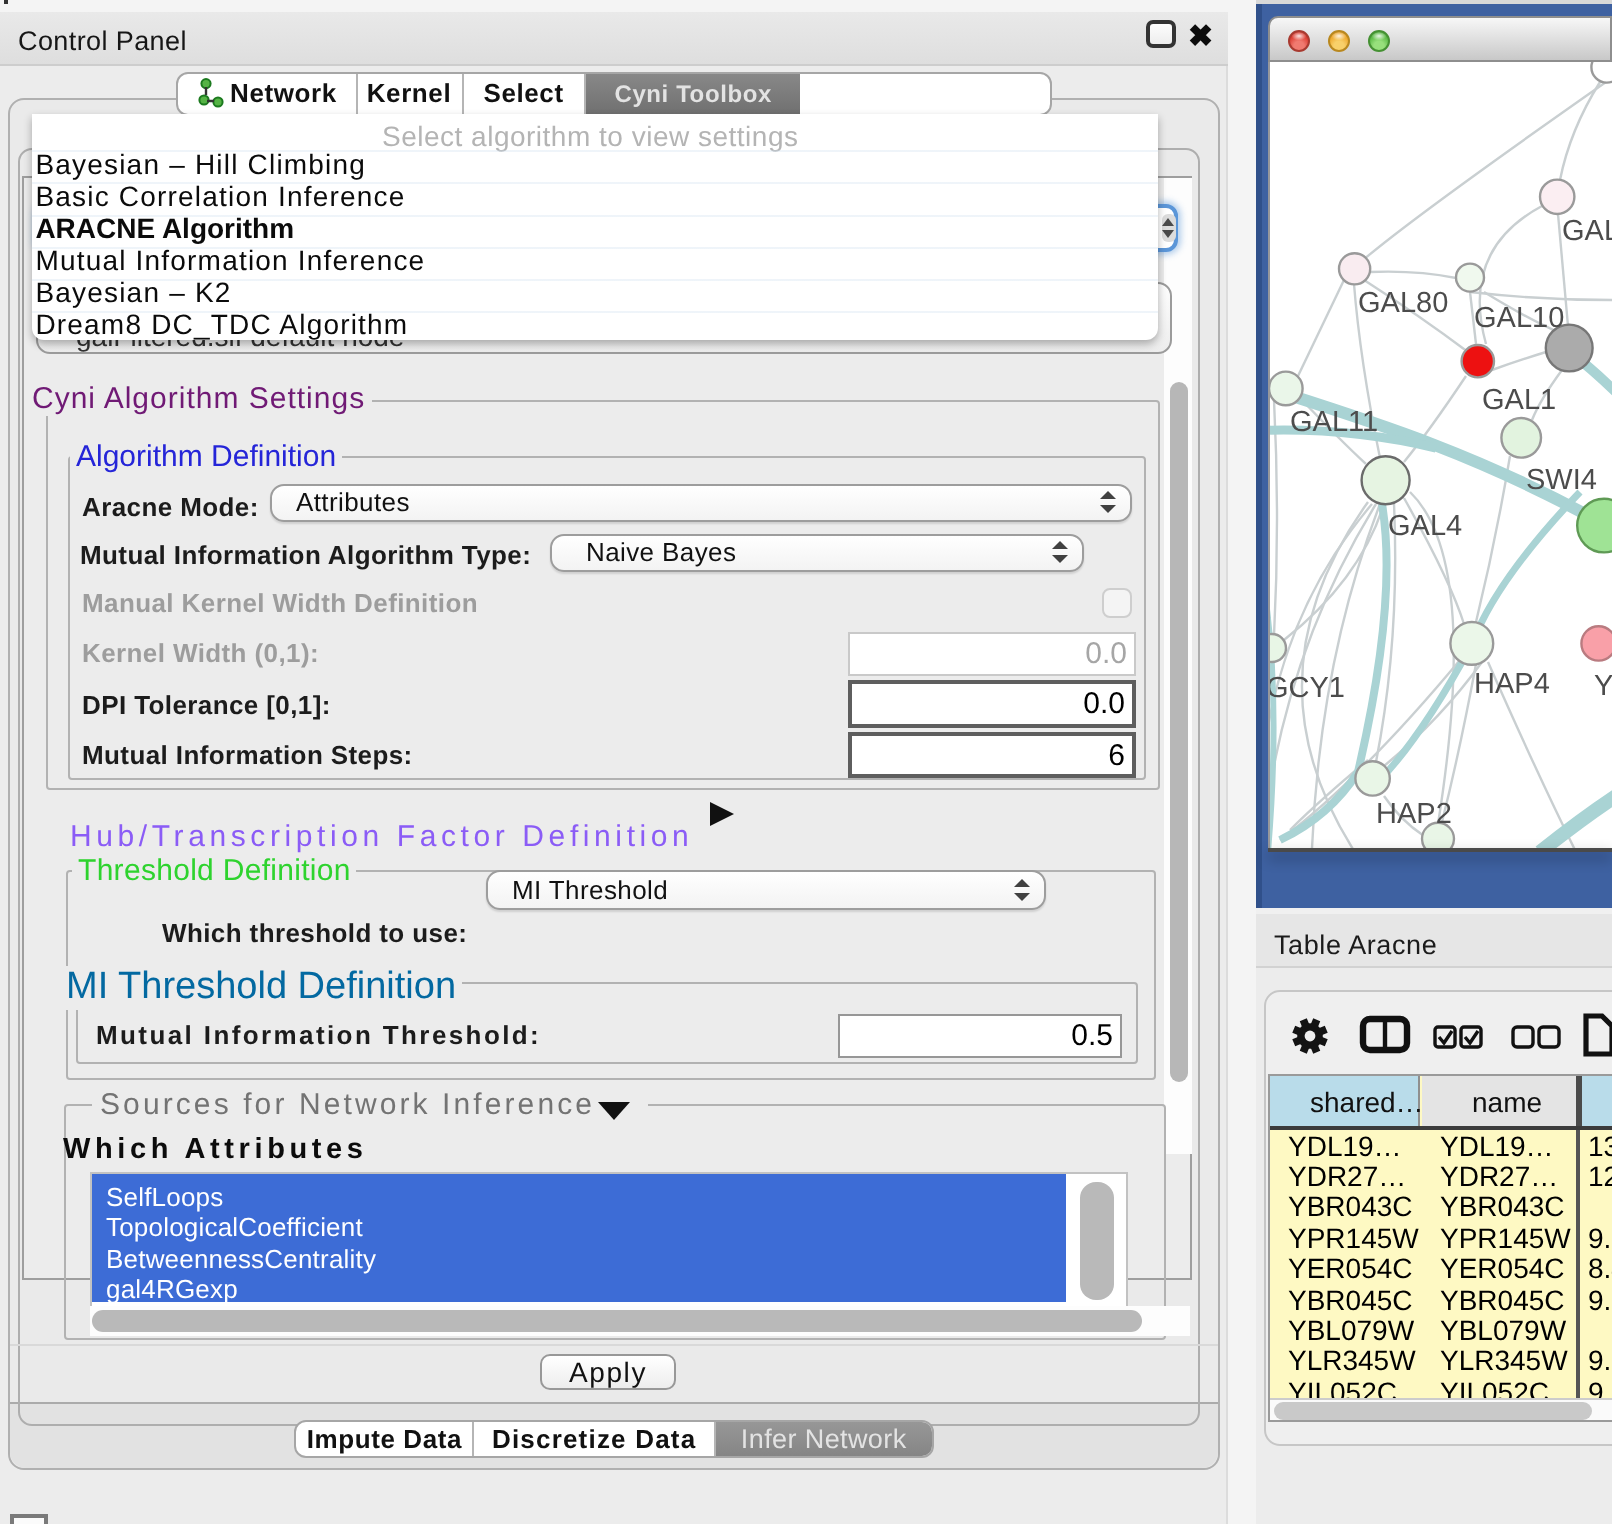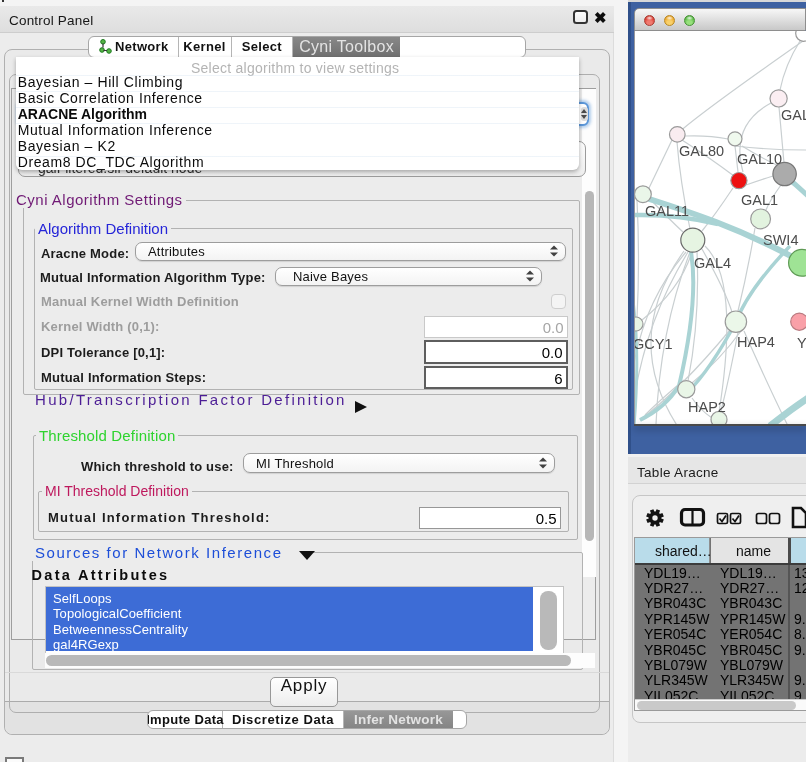--- a/index.html
+++ b/index.html
@@ -13,21 +13,21 @@
 .spin{position:absolute;right:7px;top:50%;width:8px;height:11px;transform:translateY(-50%)}
 .spin:before{content:"";position:absolute;left:0;top:0;border-left:4px solid transparent;border-right:4px solid transparent;border-bottom:4.5px solid #414141}
 .spin:after{content:"";position:absolute;left:0;bottom:0;border-left:4px solid transparent;border-right:4px solid transparent;border-top:4.5px solid #414141}
 .tf{position:absolute;background:#fff;font-size:15px;text-align:right;white-space:nowrap}
 .tf span{position:absolute;right:3.5px;top:50%;transform:translateY(-50%)}
 .grp{position:absolute;border:1px solid #b2b2b2;border-radius:2px}
 .leg{position:absolute;top:-9px;font-size:15px;background:#ececec;padding:0 3px;white-space:nowrap;letter-spacing:.3px}
 .seg{position:absolute;display:flex;border:1px solid #a6a6a6;border-radius:6px;background:#fff;overflow:hidden}
 .seg>div{display:flex;align-items:center;justify-content:center;font-size:13px;font-weight:bold;letter-spacing:.3px;border-right:1px solid #b5b5b5;white-space:nowrap}
 .seg>div:last-child{border-right:none}
-.seg .sel{background:linear-gradient(#888,#707070);color:#e3e3e3;border-right:none;font-weight:400;font-size:16px}
+.seg .sel{background:linear-gradient(#888,#707070);color:#e3e3e3;border-right:none;font-weight:700;font-size:12px}
 </style></head>
 <body>
 
 <div class="abs" style="left:0;top:0;width:806px;height:6px;background:#f4f4f4"></div>
 <div class="abs" style="left:2px;top:0;width:2px;height:2px;background:#333"></div>
 <div class="abs" style="left:0;top:6px;width:618px;height:27px;background:linear-gradient(#e9e9e9,#dedede);border-bottom:1px solid #cdcdcd"></div>
 <div class="abs" style="left:9px;top:13px;font-size:13.5px;color:#161616;letter-spacing:.2px">Control Panel</div>
 <div class="abs" style="left:572.5px;top:10px;width:15.5px;height:14px;border:2px solid #333;border-radius:3.5px;background:linear-gradient(#fdfdfd,#ededed)"></div>
 <div class="abs" style="left:594px;top:8.5px;font-size:15px;font-weight:bold;color:#0c0c0c">✖</div>
 
@@ -94,58 +94,58 @@
 <div class="lbl" style="left:41px;top:345px">DPI Tolerance [0,1]:</div>
 <div class="tf" style="left:424px;top:340px;width:144px;height:24px;border:2px solid #5e5e5e;color:#000">
     <span>0.0</span>
   </div>
 
 <div class="lbl" style="left:41px;top:370px">Mutual Information Steps:</div>
 <div class="tf" style="left:424px;top:366px;width:144px;height:23px;border:2px solid #5e5e5e;color:#000">
     <span>6</span>
   </div>
 
-<div class="abs" style="left:35px;top:391px;font-size:15px;color:#4c1d95;letter-spacing:2.3px">Hub/Transcription Factor Definition</div>
+<div class="abs" style="left:35px;top:410px;font-size:15px;color:#8b5cf6;letter-spacing:2.3px">Hub/Transcription Factor Definition</div>
 <div class="abs" style="left:355px;top:401px;width:0;height:0;border-top:6.5px solid transparent;border-bottom:6.5px solid transparent;border-left:12px solid #111"></div>
 
 <div class="grp" style="left:33px;top:435px;width:545px;height:105px"></div>
 <div class="leg" style="left:36px;top:426.5px;color:#2ed32e;letter-spacing:.15px">Threshold Definition</div>
 
 <div class="lbl" style="left:81px;top:459px">Which threshold to use:</div>
-<div class="cb" style="left:243px;top:453px;width:312px;height:20px">
+<div class="cb" style="left:243px;top:435px;width:280px;height:20px">
     <span class="tx">MI Threshold</span>
     <span class="spin"></span>
   </div>
 
 <div class="grp" style="left:38px;top:491px;width:531px;height:41px"></div>
-<div class="leg" style="left:42px;top:483px;color:#be185d;font-size:14px;letter-spacing:0">MI Threshold Definition</div>
+<div class="leg" style="left:30px;top:483px;color:#0369a1;font-size:19px;letter-spacing:0">MI Threshold Definition</div>
 <div class="lbl" style="left:48px;top:510px;letter-spacing:1.2px">Mutual Information Threshold:</div>
 <div class="tf" style="left:419px;top:507px;width:142px;height:21.5px;border:1px solid #979797;color:#000">
     <span>0.5</span>
   </div>
 
 <div class="grp" style="left:32px;top:552px;width:551px;height:118px"></div>
-<div class="leg" style="left:31px;top:544px;padding:0 4px;font-size:15px;letter-spacing:1.55px;color:#1d4ed8">Sources for Network Inference&nbsp;&nbsp;&nbsp;&nbsp;</div>
+<div class="leg" style="left:46px;top:544px;padding:0 4px;font-size:15px;letter-spacing:1.55px;color:#737373">Sources for Network Inference&nbsp;&nbsp;&nbsp;&nbsp;</div>
 <div class="abs" style="left:299px;top:551px;width:0;height:0;border-left:8.5px solid transparent;border-right:8.5px solid transparent;border-top:9px solid #111"></div>
-<div class="abs b" style="left:31.5px;top:567px;font-size:14.5px;letter-spacing:2.3px;color:#0c0c0c">Data Attributes</div>
+<div class="abs b" style="left:31.5px;top:567px;font-size:14.5px;letter-spacing:2.3px;color:#0c0c0c">Which Attributes</div>
 
 <div class="abs" style="left:45px;top:586px;width:519px;height:82px;border:1px solid #c2c2c2;background:#fff"></div>
 <div class="abs" style="left:46px;top:587px;width:487px;height:64px;background:#3d6cd6"></div>
 <div class="abs" style="left:53px;top:590.5px;font-size:13px;color:#fff;line-height:15.5px;letter-spacing:.1px">SelfLoops<br>TopologicalCoefficient<br>BetweennessCentrality<br>gal4RGexp</div>
 <div class="abs" style="left:540px;top:591px;width:17px;height:59px;background:#b9b9b9;border-radius:8px"></div>
 <div class="abs" style="left:45px;top:653px;width:550px;height:15px;background:#fdfdfd"></div>
 <div class="abs" style="left:46px;top:655px;width:525px;height:11px;background:#b9b9b9;border-radius:5.5px"></div>
 
 <div class="abs" style="left:5px;top:672px;width:604px;height:29px;border-top:1px solid #d9d9d9"></div>
-<div class="abs" style="left:270px;top:677px;width:68px;height:30px;background:linear-gradient(#fff,#ededed);border:1px solid #989898;border-radius:5px;text-align:center;font-size:17px;line-height:16px;letter-spacing:.8px">Apply</div>
+<div class="abs" style="left:270px;top:677px;width:68px;height:18px;background:linear-gradient(#fff,#ededed);border:1px solid #989898;border-radius:5px;text-align:center;font-size:14px;line-height:16px;letter-spacing:.8px">Apply</div>
 
 <div class="seg" style="left:147px;top:709.5px;width:320px;height:19px">
-  <div style="width:75px">Impute Data</div>
+  <div style="width:90px">Impute Data</div>
   <div style="width:121px;letter-spacing:.6px">Discretize Data</div>
-  <div class="sel" style="width:109px;background:linear-gradient(#979797,#858585);font-weight:700;font-size:13.5px;letter-spacing:.2px">Infer Network</div>
+  <div class="sel" style="width:109px;background:linear-gradient(#979797,#858585);font-weight:400;font-size:13.5px;letter-spacing:.2px">Infer Network</div>
 </div>
 
 <div class="abs" style="left:5px;top:757px;width:19px;height:10px;border:2px solid #7a7a7a;background:#fbfbfb"></div>
 
 <div class="abs" style="left:613px;top:33px;width:1px;height:729px;background:#dcdcdc"></div>
 <div class="abs" style="left:616.5px;top:346.5px;width:4px;height:5px;background:#8a8a8a"></div>
 
 <div class="abs" style="left:614px;top:0;width:14px;height:762px;background:#f4f4f4"></div>
 <div class="abs" style="left:628px;top:0;width:178px;height:2px;background:#d8d8d8"></div>
 <div class="abs" style="left:628px;top:2px;width:178px;height:452px;background:#3e61a1"></div>
@@ -252,21 +252,21 @@
     <rect x="85.5" y="18.5" width="10" height="10" rx="1.5"></rect>
       <rect x="98.5" y="18.5" width="10" height="10" rx="1.5"></rect>
     <rect x="124.5" y="18.5" width="10" height="10" rx="2"></rect>
       <rect x="137.5" y="18.5" width="10" height="10" rx="2"></rect>
   </g>
   <path d="M87.5,23.5 l2.5,3 l4,-6" stroke="#111" stroke-width="1.7" fill="none"></path>
   <path d="M100.5,23.5 l2.5,3 l4,-6" stroke="#111" stroke-width="1.7" fill="none"></path>
   <path d="M161,13 h8 l5,5 v14 h-13 z" fill="none" stroke="#111" stroke-width="2.6"></path>
 </svg>
 
-<div class="abs" style="left:634px;top:537px;width:172px;height:174px;background:#737373;border:1px solid #9a9a9a;border-right:none;overflow:hidden">
+<div class="abs" style="left:634px;top:537px;width:172px;height:174px;background:#fef9c3;border:1px solid #9a9a9a;border-right:none;overflow:hidden">
   <div style="position:absolute;left:0;top:0;height:25px;width:75px;background:#b9dcea;border-right:1px solid #8f8f8f"></div>
   <div style="position:absolute;left:20px;top:5px;font-size:14px">shared…</div>
   <div style="position:absolute;left:76px;top:0;height:25px;width:77px;background:#e4e4e4"></div>
   <div style="position:absolute;left:101px;top:5px;font-size:14px">name</div>
   <div style="position:absolute;left:153px;top:0;height:25px;width:3px;background:#4a4a4a"></div>
   <div style="position:absolute;left:156px;top:0;height:25px;width:20px;background:#b9dcea"></div>
   <div style="position:absolute;left:0;top:25px;width:176px;height:2px;background:#3c3c3c"></div>
   <div style="position:absolute;left:9px;top:27.5px;font-size:14px;line-height:15.4px;color:#000">YDL19…<br>YDR27…<br>YBR043C<br>YPR145W<br>YER054C<br>YBR045C<br>YBL079W<br>YLR345W<br>YIL052C</div>
   <div style="position:absolute;left:85px;top:27.5px;font-size:14px;line-height:15.4px;color:#000">YDL19…<br>YDR27…<br>YBR043C<br>YPR145W<br>YER054C<br>YBR045C<br>YBL079W<br>YLR345W<br>YIL052C</div>
   <div style="position:absolute;left:159px;top:27.5px;font-size:14px;line-height:15.4px;color:#000">13.2<br>12.1<br><br>9.1<br>8.4<br>9.2<br><br>9.3<br>9</div>

